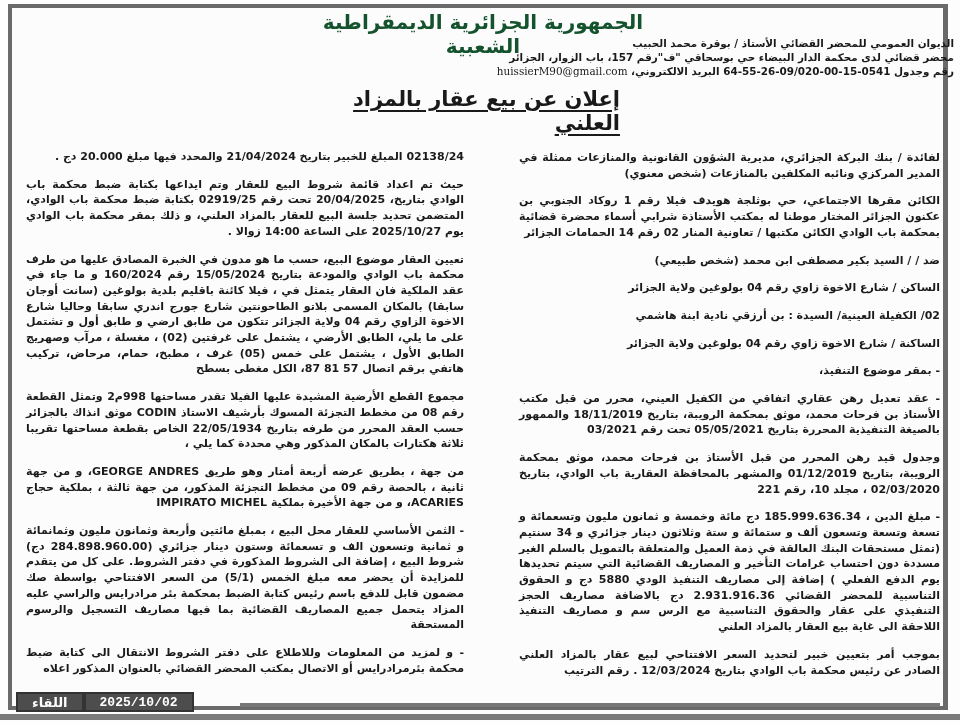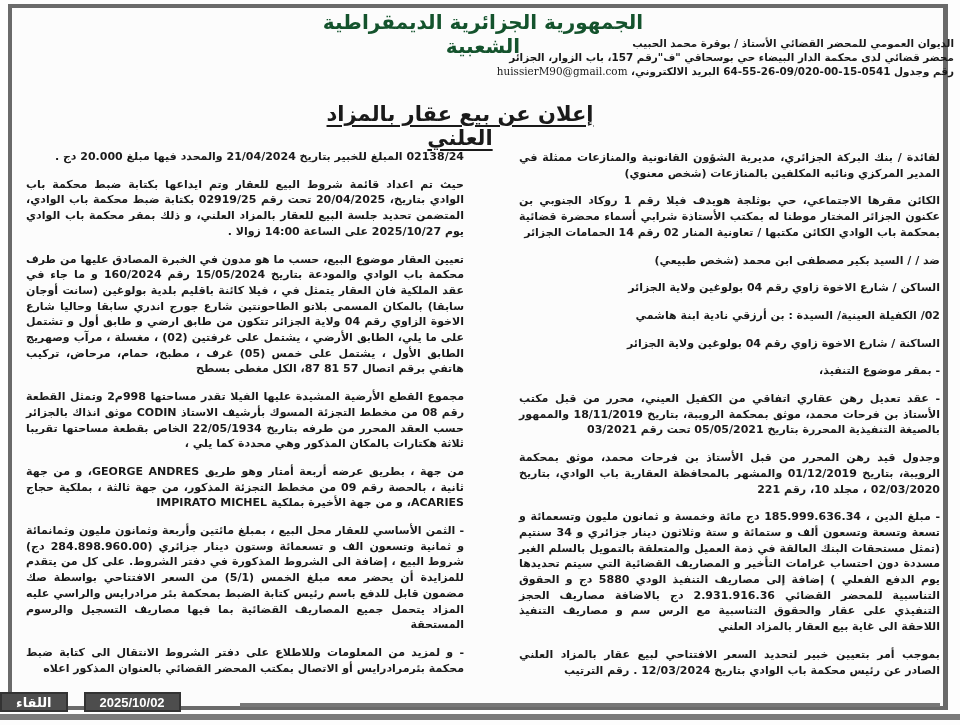--- a/index.html
+++ b/index.html
@@ -7,32 +7,32 @@
          font-family: "DejaVu Sans", sans-serif; color: #1a1a1a; }
   .frame { position: absolute; left: 8px; top: 4px; width: 940px; height: 706px;
            border: 4px solid #6a6a6a; border-right-width: 5px; box-sizing: border-box; background: #fcfcfc; }
   .bottom-rule { position: absolute; left: 0; top: 714px; width: 960px; height: 6px; background: #7a7a7a; }
   .header { position: absolute; left: 0; top: 0; width: 100%; }
   .rep-title { position: absolute; left: 290px; top: 10px; width: 386px; text-align: center;
                font-weight: bold; font-size: 20px; direction: rtl; color: #14532d; }
   .office { position: absolute; right: 6px; top: 36px; width: 560px; direction: rtl; text-align: right;
             font-size: 10.4px; font-weight: bold; line-height: 14px; }
   .office .email { direction: ltr; unicode-bidi: embed; font-family: "DejaVu Serif", serif; font-weight: normal; }
-  .notice-title { position: absolute; left: 300px; top: 87px; width: 320px; text-align: center;
+  .notice-title { position: absolute; left: 300px; top: 87px; width: 320px; text-align: right;
                   font-weight: bold; font-size: 21px; direction: rtl; text-decoration: underline;
-                  text-underline-offset: 4px; margin-top: 15px; }
+                  text-underline-offset: 4px; }
   .col { position: absolute; top: 140px; direction: rtl; text-align: justify; font-weight: bold;
          font-size: 11px; line-height: 15.7px; }
   .col.right { right: 8px; width: 445px; top: 138px; }
   .col.left { left: 14px; width: 462px; top: 137px; }
   .col p { margin: 12px; }
-  .footer { position: absolute; left: 0; top: 692px; height: 20px; display: flex; gap: 16px; }
+  .footer { position: absolute; left: 16px; top: 692px; height: 20px; display: flex; gap: 0; }
   .tag { background: #4d4d4d; color: #fff; font-weight: bold; font-size: 13px; padding: 1px 14px;
          border: 2px solid #333; }
-  .tag.date { font-family: Liberation Sans, sans-serif; font-weight: bold; }
+  .tag.date { font-family: Liberation Mono, monospace; font-weight: bold; }
   .footer-line { position: absolute; left: 240px; top: 703px; width: 700px; height: 4px; background: #777; }
 </style>
 </head>
 <body>
 
 <div class="frame"></div>
 
 <div class="header">
   <div class="rep-title">الجمهورية الجزائرية الديمقراطية الشعبية</div>
   <div class="office">

